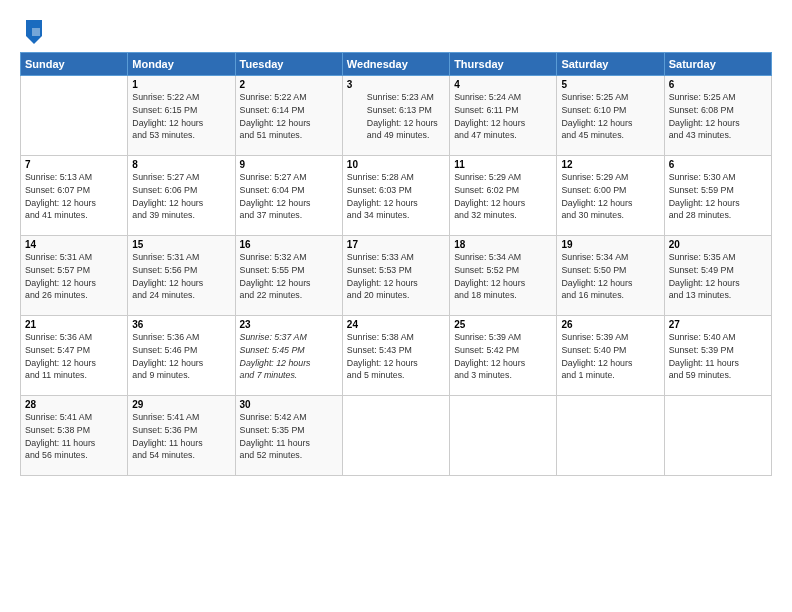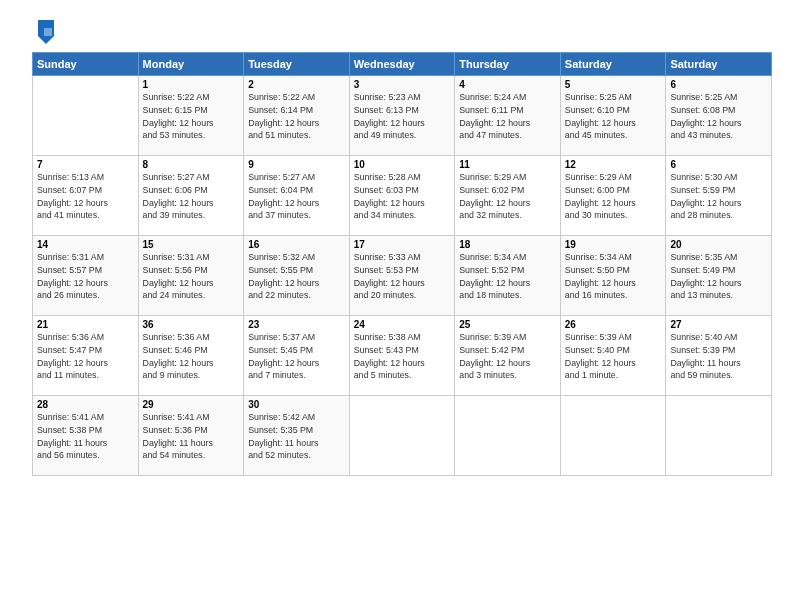--- a/index.html
+++ b/index.html
@@ -6,21 +6,21 @@
     body {
       font-family: Arial, sans-serif;
       background: #fff;
       width: 792px;
       height: 612px;
       overflow: hidden;
     }
     .page {
       width: 792px;
       height: 612px;
-      padding: 16px 20px 12px 32px;
+      padding: 16px 20px 12px 20px;
     }
     .header {
       display: flex;
       align-items: flex-start;
       justify-content: space-between;
       margin-bottom: 6px;
     }
     .logo {
       display: flex;
       align-items: center;
@@ -146,21 +146,21 @@
           </td>
           <td>
             <span class="day-number">2</span>
             <div class="day-info" style="white-space: pre-line;">Sunrise: 5:22 AM
 Sunset: 6:14 PM
 Daylight: 12 hours
 and 51 minutes.</div>
           </td>
           <td>
             <span class="day-number">3</span>
-            <div class="day-info" style="white-space: pre-line;">Sunrise: 5:23 AM
+            <div class="day-info" style="white-space: pre-line; margin-left: 20px;">Sunrise: 5:23 AM
 Sunset: 6:13 PM
 Daylight: 12 hours
 and 49 minutes.</div>
           </td>
           <td>
             <span class="day-number">4</span>
             <div class="day-info" style="white-space: pre-line;">Sunrise: 5:24 AM
 Sunset: 6:11 PM
 Daylight: 12 hours
 and 47 minutes.</div>
@@ -292,21 +292,21 @@
           </td>
           <td>
             <span class="day-number">36</span>
             <div class="day-info" style="white-space: pre-line;">Sunrise: 5:36 AM
 Sunset: 5:46 PM
 Daylight: 12 hours
 and 9 minutes.</div>
           </td>
           <td>
             <span class="day-number">23</span>
-            <div class="day-info" style="white-space: pre-line;">Sunrise: 5:37 AM
+            <div class="day-info" style="white-space: pre-line; font-style: italic;">Sunrise: 5:37 AM
 Sunset: 5:45 PM
 Daylight: 12 hours
 and 7 minutes.</div>
           </td>
           <td>
             <span class="day-number">24</span>
             <div class="day-info" style="white-space: pre-line;">Sunrise: 5:38 AM
 Sunset: 5:43 PM
 Daylight: 12 hours
 and 5 minutes.</div>

